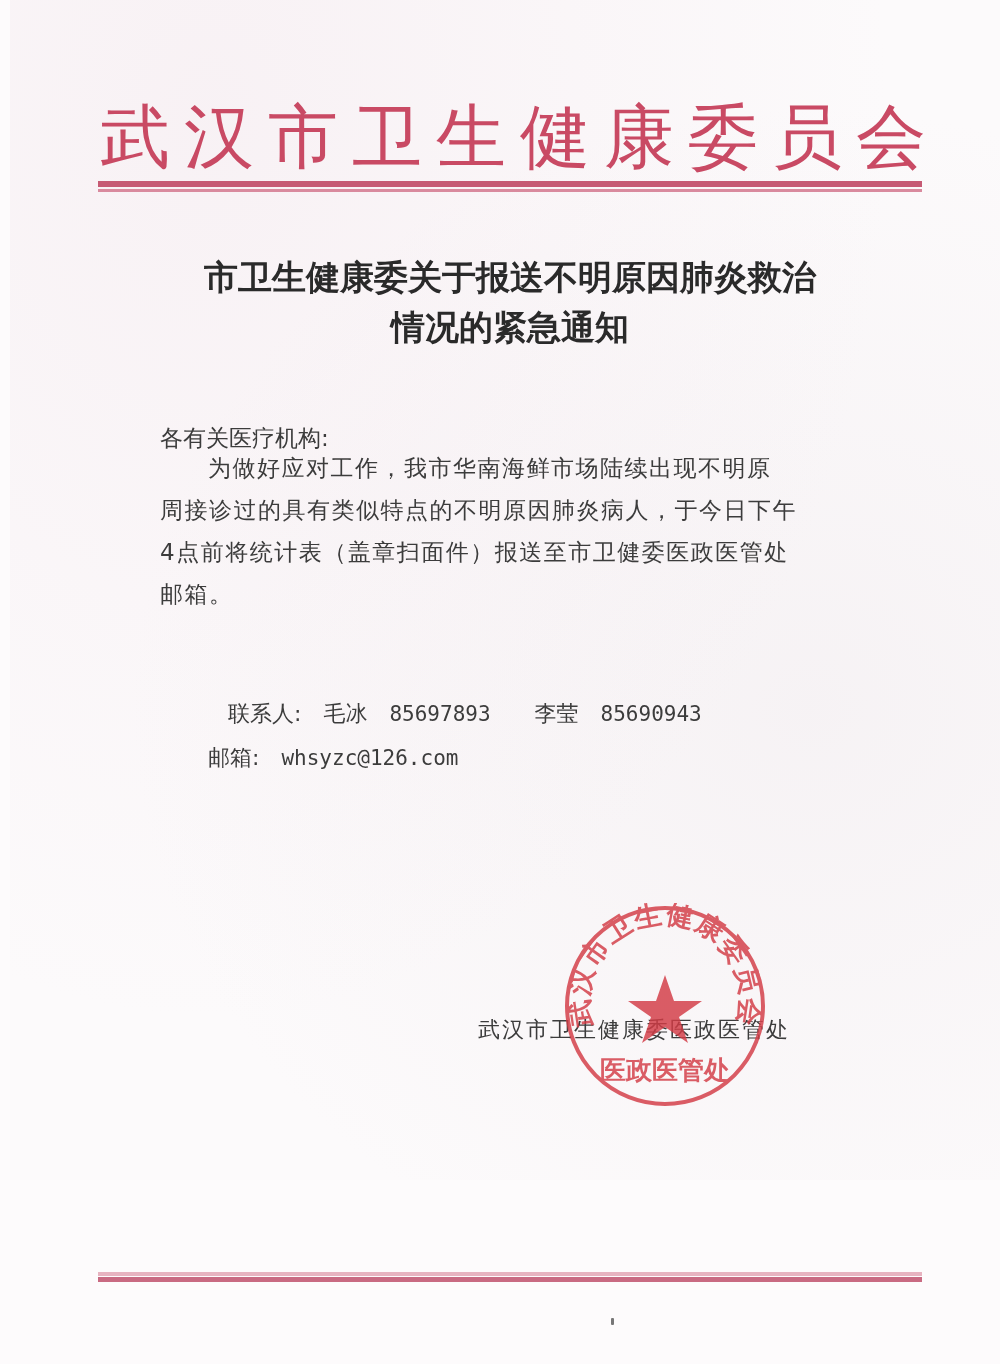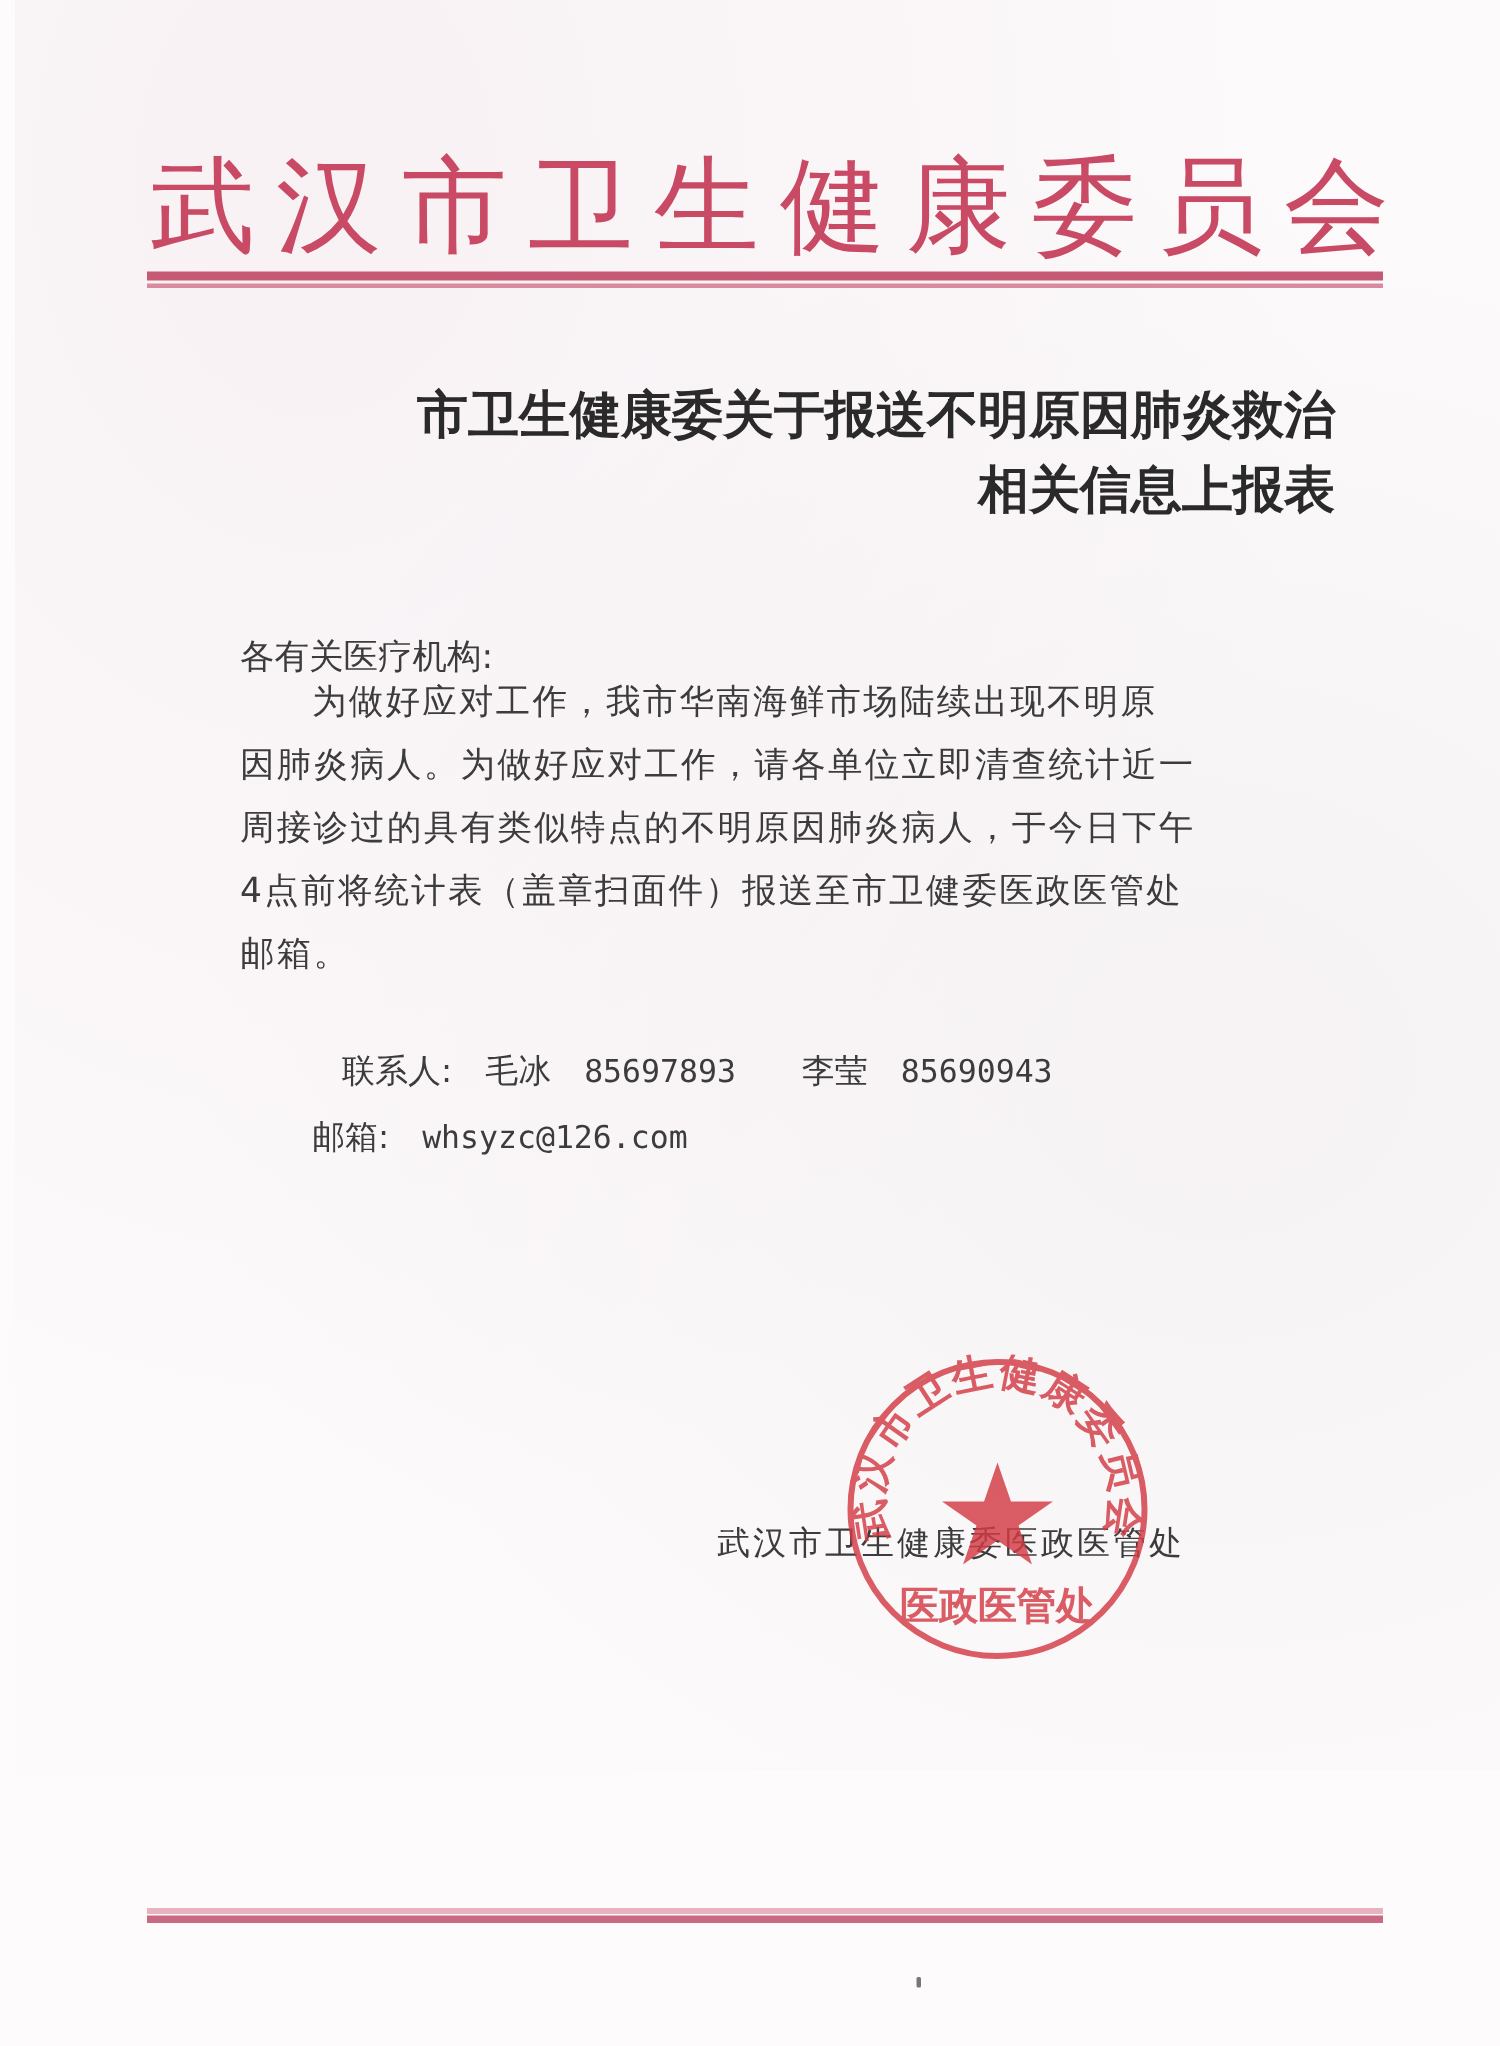--- a/index.html
+++ b/index.html
@@ -73,21 +73,21 @@
       left: 120px;
       top: 252px;
       width: 760px;
       text-align: center;
       color: #2a2a2a;
       font-family: "DejaVu Serif", "Liberation Serif", serif;
       font-weight: bold;
       font-size: 34px;
       line-height: 50px;
     }
-    .doc-title div { white-space: nowrap; text-align: right; }
+    .doc-title div { white-space: nowrap; }
 
     
     .body-text {
       position: absolute;
       left: 150px;
       width: 720px;
       color: #3c3c3c;
       font-family: "DejaVu Sans", "Liberation Sans", sans-serif;
       font-size: 23px;
       line-height: 42px;
@@ -179,28 +179,27 @@
 
   <div class="letterhead">武汉市卫生健康委员会</div>
 
   <div class="rule rule-top">
     <div class="thick"></div>
     <div class="thin"></div>
   </div>
 
   <div class="doc-title">
     <div>市卫生健康委关于报送不明原因肺炎救治</div>
-    <div>相关信息上报表</div>
+    <div>情况的紧急通知</div>
   </div>
 
   <div class="body-text salutation">各有关医疗机构:</div>
 
   <div class="para">
     <div class="line indent">为做好应对工作，我市华南海鲜市场陆续出现不明原</div>
-    <div class="line">因肺炎病人。为做好应对工作，请各单位立即清查统计近一</div>
     <div class="line">周接诊过的具有类似特点的不明原因肺炎病人，于今日下午</div>
     <div class="line">4点前将统计表（盖章扫面件）报送至市卫健委医政医管处</div>
     <div class="line">邮箱。</div>
   </div>
 
   <div class="contact contact-row">
     <span>联系人:</span><span class="gap"></span><span>毛冰</span><span class="gap"></span><span class="mono">85697893</span><span class="gap-big"></span><span>李莹</span><span class="gap"></span><span class="mono">85690943</span>
   </div>
 
   <div class="contact email-row">

